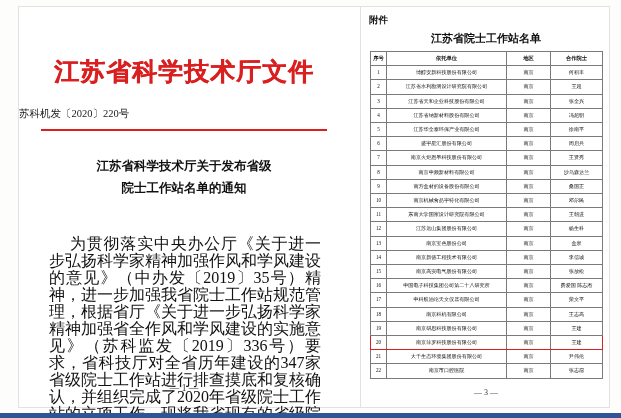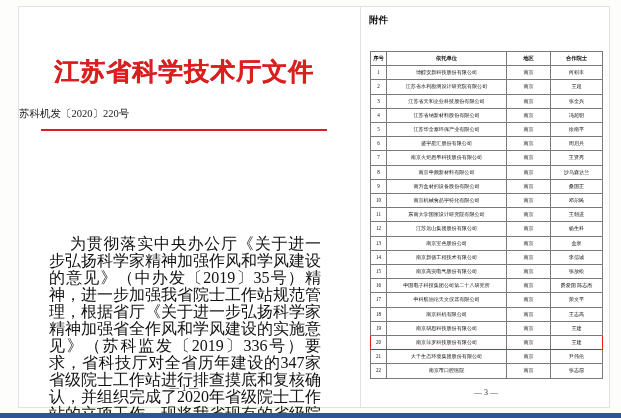--- a/index.html
+++ b/index.html
@@ -196,28 +196,33 @@
 </style>
 </head>
 <body>
 
 <div class="page">
 
   <div class="doc-left">
     <div class="doc-title">江苏省科学技术厅文件</div>
     <div class="doc-number">苏科机发〔2020〕220号</div>
     <div class="red-rule"></div>
+    <div class="doc-subject">
+      <div>江苏省科学技术厅关于发布省级</div>
+      <div>院士工作站名单的通知</div>
+    </div>
     <div class="doc-body">
       <p>为贯彻落实中央办公厅《关于进一步弘扬科学家精神加强作风和学风建设的意见》（中办发〔2019〕35号）精神，进一步加强我省院士工作站规范管理，根据省厅《关于进一步弘扬科学家精神加强省全作风和学风建设的实施意见》（苏科监发〔2019〕336号）要求，省科技厅对全省历年建设的347家省级院士工作站进行排查摸底和复核确认，并组织完成了2020年省级院士工作站的立项工作，现将我省现有的省级院士工作站名单（详见附件），共126家予以公布。</p>
     </div>
     <div class="doc-footer">— 1 —</div>
   </div>
 
   <div class="doc-right">
     <div class="attach-label">附件</div>
+    <div class="table-title">江苏省院士工作站名单</div>
     <table class="roster">
       <colgroup>
         <col class="c0">
           <col class="c1">
           <col class="c2">
           <col class="c3">
       </colgroup>
       <thead>
         <tr>
           <th>序号</th>

